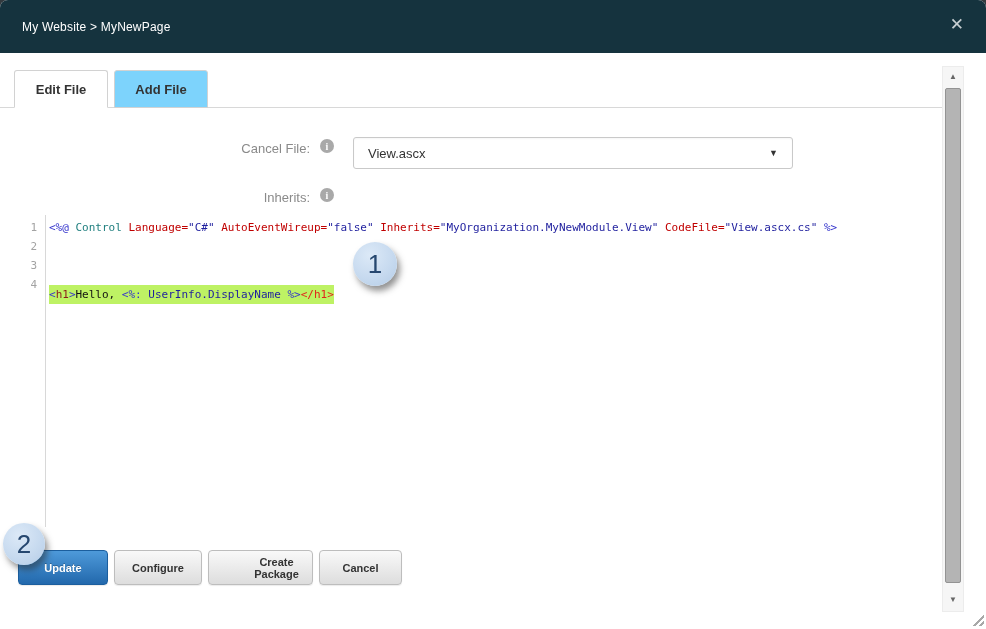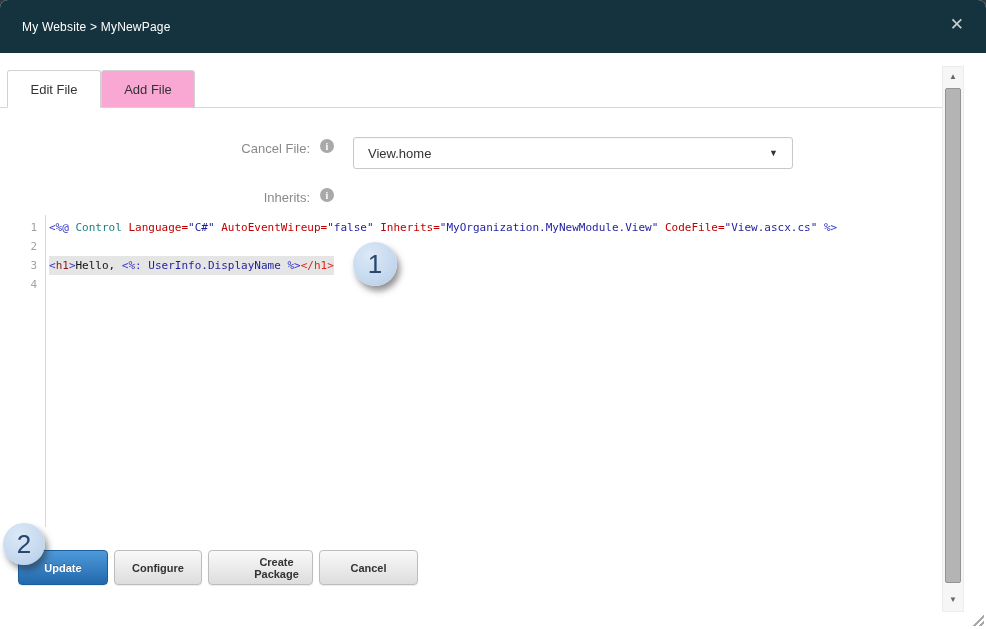--- a/index.html
+++ b/index.html
@@ -8,24 +8,24 @@
   .dialog { position:absolute; inset:0; background:#fff; border-radius:8px 8px 0 0; }
 
   
   .hdr { position:absolute; top:0; left:0; right:0; height:53px; background:#15333E;
          border-radius:8px 8px 0 0; display:flex; align-items:center; }
   .hdr-title { color:#fff; font-size:12px; padding-left:22px; letter-spacing:.2px; }
   .hdr-close { position:absolute; right:22px; top:16px; color:#C6CED1; font-size:17px;
                line-height:1; cursor:pointer; }
 
   
-  .tabbar { position:absolute; top:70px; left:7px; display:flex; z-index:2; }
+  .tabbar { position:absolute; top:70px; left:14px; display:flex; gap:6px; z-index:2;font-weight:bold; }
   .tab { height:38px; width:94px; display:flex; align-items:center; justify-content:center;
          font-size:13px; color:#333; border:1px solid #D2D2D2; border-radius:3px 3px 0 0;
-         background:#f9a8d4; cursor:pointer; }
+         background:#7dd3fc; cursor:pointer; }
   .tab.active { background:#fff; border-bottom-color:#fff; }
   .tab-sep { position:absolute; top:107px; left:0; width:944px; height:1px; background:#D8D8D8; }
 
   
   .lbl { position:absolute; width:160px; text-align:right; font-size:13px; color:#8A8A8A; }
   .info { position:absolute; width:14px; height:14px; border-radius:50%; background:#A9A9A9;
           color:#fff; font-family:"Liberation Serif", serif; font-weight:bold; font-size:10px;
           display:flex; align-items:center; justify-content:center; cursor:pointer; }
   .dropdown { position:absolute; left:353px; top:137px; width:440px; height:32px; background:#fff;
               border:1px solid #C9C9C9; border-radius:3px; display:flex; align-items:center;
@@ -37,40 +37,40 @@
   
   .editor { position:absolute; top:215px; left:0; width:936px; height:312px; background:#fff; }
   .gutter { position:absolute; top:0; left:0; width:46px; height:100%; padding:3px 8px 0 0;
             text-align:right; border-right:1px solid #D8D8D8; }
   .gutter-num { font-family:"DejaVu Sans Mono", monospace; font-size:11px; line-height:19px;
                 color:#A3A3A3; }
   .code-lines { position:absolute; top:0; left:47px; right:0; height:100%; padding:3px 0 0 2px; }
   .code-line { height:19px; line-height:19px; font-family:"DejaVu Sans Mono", monospace;
                font-size:11px; white-space:pre; }
   .line-text { display:inline-block; }
-  .line-text.hl { background:#e5e5e5; }
+  .line-text.hl { background:#bef264;margin-top:29px; }
 
   
   .callout { position:absolute; border-radius:50%; display:flex; align-items:center;
              justify-content:center; font-size:26px; color:#26476F;
              background:radial-gradient(circle at 38% 30%, #DCE9F7 0%, #C7DAEF 55%, #B4CCE6 100%);
              box-shadow:3px 5px 6px rgba(40,40,40,.5); z-index:5; }
   .callout.c1 { left:353px; top:242px; width:44px; height:44px; }
   .callout.c2 { left:3px;  top:523px; width:42px; height:42px; }
 
   
   .btn-row { position:absolute; left:18px; top:550px; display:flex; gap:6px; }
   .btn { height:35px; border-radius:4px; font-family:"Liberation Sans", sans-serif;
          font-size:11px; font-weight:bold; cursor:pointer;
          background:linear-gradient(#F9F9F9,#DDDDDD); border:1px solid #BDBDBD; color:#333;
          box-shadow:0 1px 1px rgba(0,0,0,.08); }
   .btn.primary { background:linear-gradient(#4E9ADA,#2268AC); border:1px solid #1B5E9E;
                  color:#fff; text-shadow:0 -1px 0 rgba(0,0,0,.25); }
   .btn:nth-child(1){ width:90px; } .btn:nth-child(2){ width:88px; }
-  .btn:nth-child(3){ width:105px;padding-left:32px; } .btn:nth-child(4){ width:99px; }
+  .btn:nth-child(3){ width:105px;padding-left:32px; } .btn:nth-child(4){ width:83px; }
 
   
   .vscroll { position:absolute; left:942px; top:66px; width:22px; height:546px; background:#F6F6F6;
              border:1px solid #ECECEC; }
   .scroll-arrow { position:absolute; left:0; width:100%; text-align:center; font-size:8px;
                   color:#666; cursor:pointer; }
   .scroll-arrow.up { top:5px; } .scroll-arrow.down { bottom:7px; }
   .vthumb { position:absolute; left:2px; top:21px; width:16px; height:495px; background:#B4B4B4;
             border:1px solid #939393; border-radius:2px; cursor:pointer; }
 
@@ -91,21 +91,21 @@
 
     <div class="tabbar">
       <div class="tab active">Edit File</div>
       <div class="tab">Add File</div>
     </div>
     <div class="tab-sep"></div>
 
     <div class="lbl" style="left:150px; top:141px;">Cancel File:</div>
     <div class="info" style="left:320px; top:139px;">i</div>
     <div class="dropdown">
-      <span>View.home</span>
+      <span>View.ascx</span>
       <span class="arrow">▼</span>
     </div>
 
     <div class="lbl" style="left:150px; top:190px;">Inherits:</div>
     <div class="info" style="left:320px; top:188px;">i</div>
 
     <div class="editor">
       <div class="gutter">
           <div class="gutter-num">1</div>
           <div class="gutter-num">2</div>

